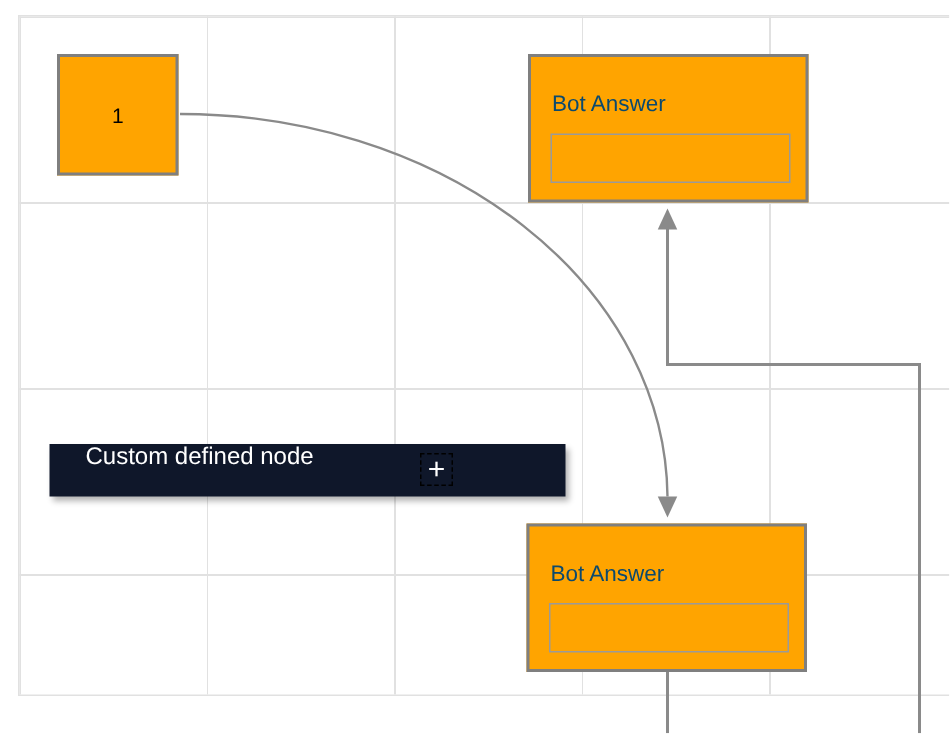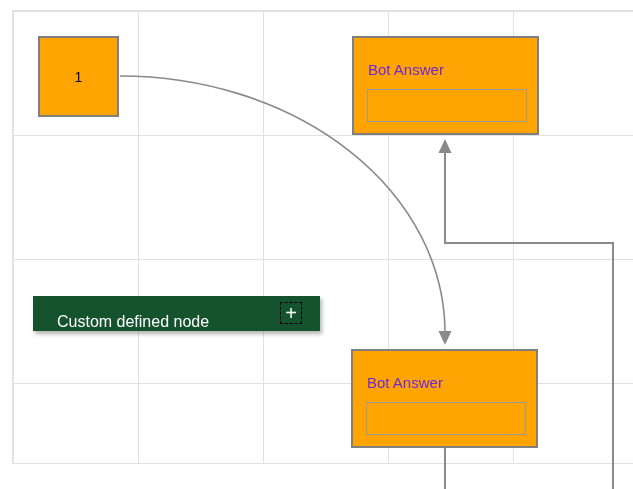--- a/index.html
+++ b/index.html
@@ -58,44 +58,44 @@
     width: 187px;
     height: 99px;
   }
   .bot-top { left: 352px; top: 36px; }
   .bot-bottom { left: 351px; top: 349px; }
   .bot-label {
     position: absolute;
     left: 14px;
     top: 23px;
     font-size: 15px;
-    color: #6d28d9;
+    color: #0c4a6e;
     white-space: nowrap;
   }
   .bot-input {
     position: absolute;
     left: 13px;
     top: 51px;
     width: 160px;
     height: 33px;
     box-sizing: border-box;
     border: 1px solid #9a9a9a;
     background: transparent;
   }
   
   .palette-bar {
     position: absolute;
     left: 33px;
     top: 296px;
-    width: 287px;
+    width: 344px;
     height: 35px;
-    background: #14532d;
+    background: #0f172a;
     box-shadow: 2px 3px 4px rgba(0,0,0,0.30);
     display: flex;
-    align-items: flex-end;
+    align-items: flex-start;
     cursor: pointer;
   }
   .palette-label {
     margin-left: 24px;
     font-size: 16px;
     color: #ffffff;
     white-space: nowrap;
   }
   .plus-box {
     position: absolute;

